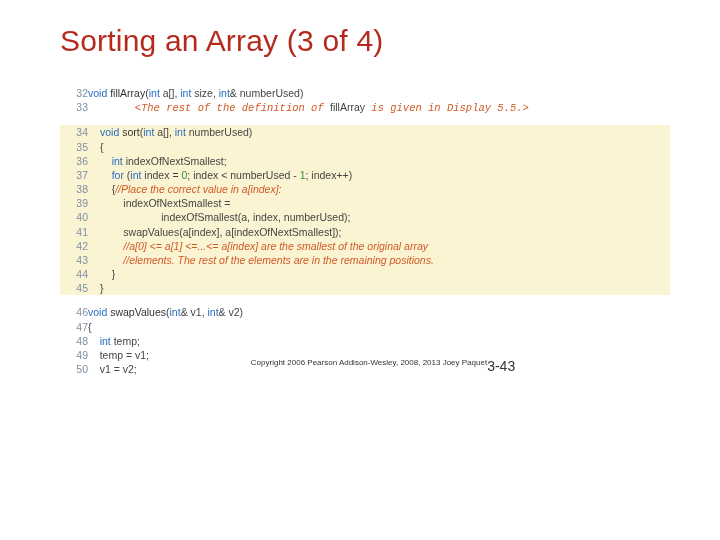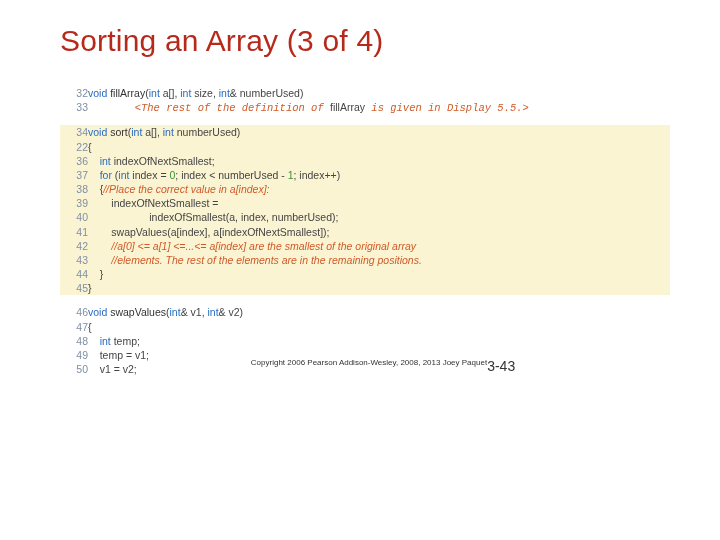--- a/index.html
+++ b/index.html
@@ -1,21 +1,21 @@
 <!DOCTYPE html>
 <html><head>
 <meta charset="utf-8">
 <style>
   * { margin: 0; padding: 0; box-sizing: border-box; }
   html, body { width: 720px; height: 540px; background: #fff; font-family: Arial, Helvetica, sans-serif; }
   .slide { position: relative; width: 720px; height: 388px; padding: 24px 50px 0 60px; }
   .title { font-size: 30px; color: #B62A1C; font-weight: 400; margin-bottom: 28px; letter-spacing: 0.2px; }
   .code-area { font-size: 10.5px; line-height: 1.35; }
   .code-row { display: flex; }
-  .hl .code-row { background: #FBF4D3; }
+  .hl .code-row { background: #FBF4D3; gap: 12px; }
   .lineno { width: 28px; color: #7F8FA4; text-align: right; font-family: Verdana, Geneva, sans-serif; flex-shrink: 0; padding-left: 2px; }
   .code { white-space: pre; font-family: Verdana, Geneva, sans-serif; color: #444; flex: 1; }
   .section-gap { height: 10px; }
   
   .kw { color: #2A6CBF; }      
   .id { color: #444; }
   .fn { color: #333; }
   .num { color: #3A8F3A; }
   .cmt { color: #D05A28; font-style: italic; font-family: "Comic Sans MS", cursive, sans-serif; }
   .note { color: #D05A28; font-style: italic; font-family: Liberation Mono, monospace; }
@@ -40,21 +40,21 @@
           <span class="code"><span class="id">                </span><span class="note">&lt;The rest of the definition of </span><span class="id">fillArray</span><span class="note"> is given in Display 5.5.&gt;</span></span>
         </div>
       </div>
       <div class="section-gap"></div>
       <div class="hl">
         <div class="code-row">
           <span class="lineno">34</span>
           <span class="code"><span class="kw">void </span><span class="fn">sort</span><span class="pun">(</span><span class="kw">int</span><span class="id"> a[]</span><span class="pun">, </span><span class="kw">int</span><span class="id"> numberUsed</span><span class="pun">)</span></span>
         </div>
         <div class="code-row">
-          <span class="lineno">22</span>
+          <span class="lineno">35</span>
           <span class="code"><span class="pun">{</span></span>
         </div>
         <div class="code-row">
           <span class="lineno">36</span>
           <span class="code"><span class="id">    </span><span class="kw">int</span><span class="id"> indexOfNextSmallest</span><span class="pun">;</span></span>
         </div>
         <div class="code-row">
           <span class="lineno">37</span>
           <span class="code"><span class="id">    </span><span class="kw">for </span><span class="pun">(</span><span class="kw">int</span><span class="id"> index </span><span class="pun">= </span><span class="num">0</span><span class="pun">; </span><span class="id">index </span><span class="pun">&lt; </span><span class="id">numberUsed </span><span class="pun">- </span><span class="num">1</span><span class="pun">; </span><span class="id">index</span><span class="pun">++)</span></span>
         </div>

